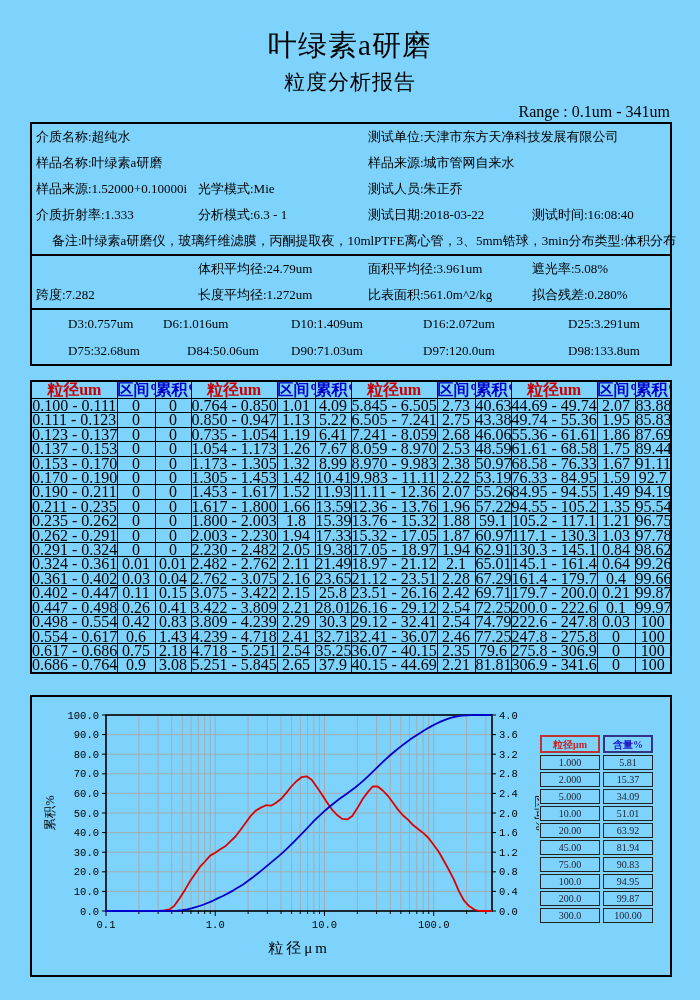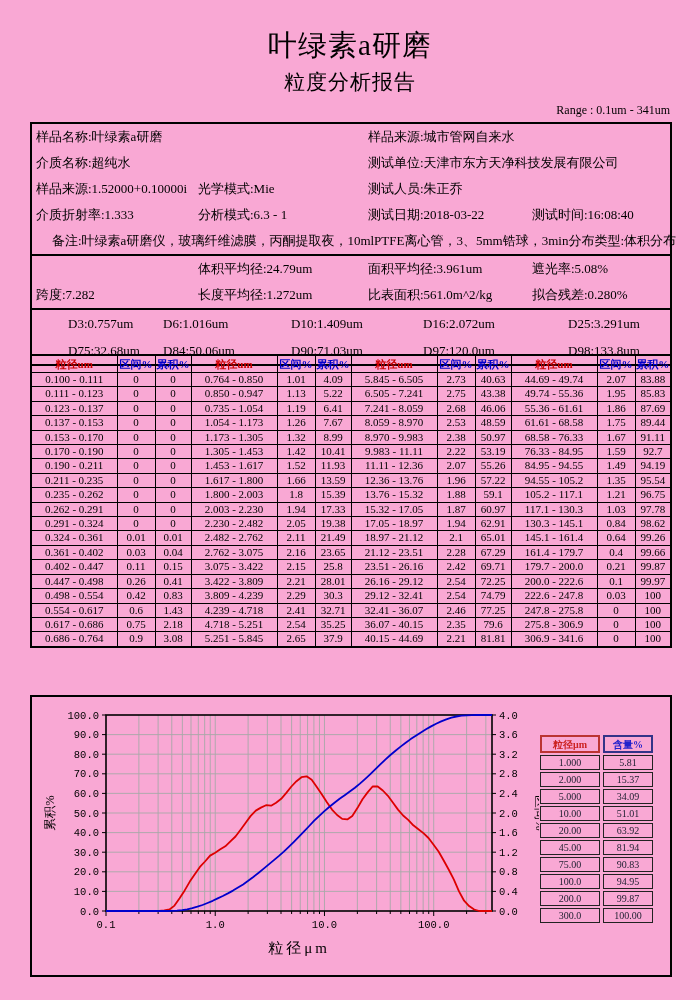--- a/index.html
+++ b/index.html
@@ -1,36 +1,36 @@
 <!DOCTYPE html>
 <html><head>
 <meta charset="utf-8">
 <style>
   html,body{margin:0;padding:0;background:#fff;}
-  .page{position:relative;width:700px;height:1000px;background:#f9a8d4;color:#000;
+  .page{position:relative;width:700px;height:1000px;background:#7dd3fc;color:#000;
         font-family:"Liberation Serif","DejaVu Serif",serif;overflow:hidden;}
   .title{position:absolute;top:26px;left:0;width:700px;text-align:center;
          font-size:29px;letter-spacing:1px;}
   .subtitle{position:absolute;top:68px;left:0;width:700px;text-align:center;
          font-size:21px;letter-spacing:1px;}
-  .range{position:absolute;top:103px;left:30px;width:640px;text-align:right;font-size:12px;}
+  .range{position:absolute;top:103px;left:30px;width:640px;text-align:right;font-size:16px;}
   
   .info-box{position:absolute;top:122px;left:30px;width:638px;border:2px solid #000;}
   .sec{border-bottom:2px solid #000;}
   .sec:last-child{border-bottom:none;}
   .irow{position:relative;height:26px;line-height:26px;font-size:13px;white-space:nowrap;}
   .irow span{position:absolute;top:0;}
   .p1{left:4px;} .p2{left:166px;} .p3{left:336px;} .p4{left:500px;}
   .remark-row{display:flex;justify-content:space-between;padding:0 20px;}
   .remark-row span{position:static;}
   .drow{position:relative;height:27px;line-height:27px;font-size:13px;padding-left:36px;}
   .d1{left:4px;} .d2{left:131px;} .d3{left:259px;} .d4{left:391px;} .d5{left:524px;margin-left:12px;}
   
-  table.bins{position:absolute;top:354px;left:30px;width:640px;border-collapse:collapse;
-             table-layout:fixed;font-size:11px;}
+  table.bins{position:absolute;top:380px;left:30px;width:640px;border-collapse:collapse;
+             table-layout:fixed;font-size:16px;}
   table.bins th,table.bins td{border:1px solid #000;text-align:center;padding:0;
              height:13.4px;line-height:13.4px;overflow:hidden;white-space:nowrap;}
   table.bins th{height:16px;line-height:16px;font-weight:bold;}
   table.bins{border:2px solid #000;}
   th.h-size{color:#cc0000;} th.h-pct{color:#0000cc;}
   
   .chart-box{position:absolute;top:695px;left:30px;width:638px;height:278px;
              border:2px solid #000;}
   .chart-svg{position:absolute;left:2px;top:6px;}
   text{font-family:"Liberation Mono","DejaVu Sans Mono",monospace;fill:#000;}
@@ -49,26 +49,26 @@
 <body>
 
 <div class="page">
   <div class="title">叶绿素a研磨</div>
   <div class="subtitle">粒度分析报告</div>
   <div class="range">Range : 0.1um - 341um</div>
 
   <div class="info-box">
     <div class="sec">
       <div class="irow">
+        <span class="p1">介质名称:超纯水</span>
+        <span class="p3">测试单位:天津市东方天净科技发展有限公司</span>
+      </div>
+      <div class="irow">
         <span class="p1">样品名称:叶绿素a研磨</span>
         <span class="p3">样品来源:城市管网自来水</span>
-      </div>
-      <div class="irow">
-        <span class="p1">介质名称:超纯水</span>
-        <span class="p3">测试单位:天津市东方天净科技发展有限公司</span>
       </div>
       <div class="irow">
         <span class="p1">样品来源:1.52000+0.10000i</span>
         <span class="p2">光学模式:Mie</span>
         <span class="p3">测试人员:朱正乔</span>
       </div>
       <div class="irow">
         <span class="p1">介质折射率:1.333</span>
         <span class="p2">分析模式:6.3 - 1</span>
         <span class="p3">测试日期:2018-03-22</span>
@@ -95,21 +95,21 @@
     <div class="sec">
       <div class="drow">
         <span class="p1 d1">D3:0.757um</span>
         <span class="d2" style="position:absolute;">D6:1.016um</span>
         <span class="d3" style="position:absolute;">D10:1.409um</span>
         <span class="d4" style="position:absolute;">D16:2.072um</span>
         <span class="d5" style="position:absolute;">D25:3.291um</span>
       </div>
       <div class="drow">
         <span class="p1 d1">D75:32.68um</span>
-        <span class="d2" style="position:absolute;">D84:50.06um</span>
+        <span class="d2" style="position:absolute;margin-left:24px;">D84:50.06um</span>
         <span class="d3" style="position:absolute;">D90:71.03um</span>
         <span class="d4" style="position:absolute;">D97:120.0um</span>
         <span class="d5" style="position:absolute;">D98:133.8um</span>
       </div>
     </div>
   </div>
 
   <table class="bins">
     <colgroup>
       <col style="width:86px">

